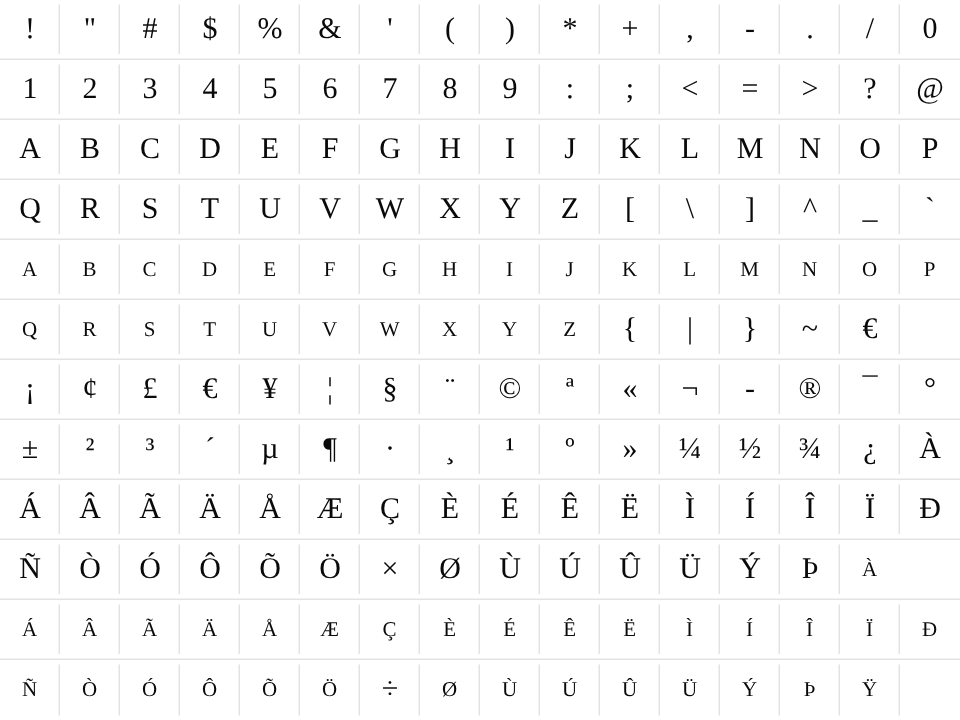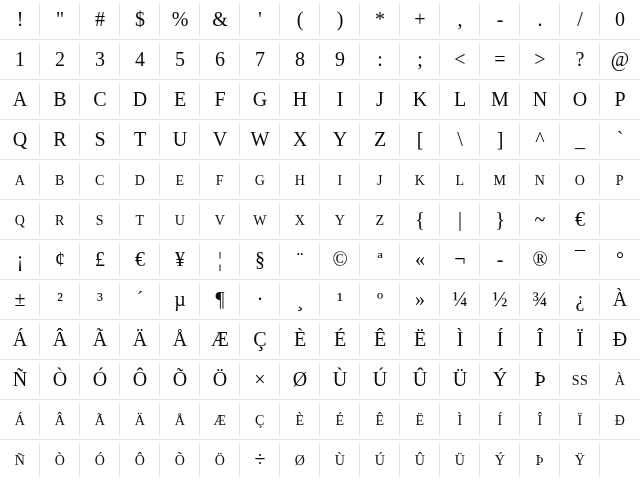--- a/index.html
+++ b/index.html
@@ -226,21 +226,20 @@
       <div class="cell">Õ</div>
       <div class="cell">Ö</div>
       <div class="cell">×</div>
       <div class="cell">Ø</div>
       <div class="cell">Ù</div>
       <div class="cell">Ú</div>
       <div class="cell">Û</div>
       <div class="cell">Ü</div>
       <div class="cell">Ý</div>
       <div class="cell">Þ</div>
-      <div class="cell sm">SS</div>
       <div class="cell sm">À</div>
     </div>
     <div class="row">
       <div class="cell sm">Á</div>
       <div class="cell sm">Â</div>
       <div class="cell sm">Ã</div>
       <div class="cell sm">Ä</div>
       <div class="cell sm">Å</div>
       <div class="cell sm">Æ</div>
       <div class="cell sm">Ç</div>

